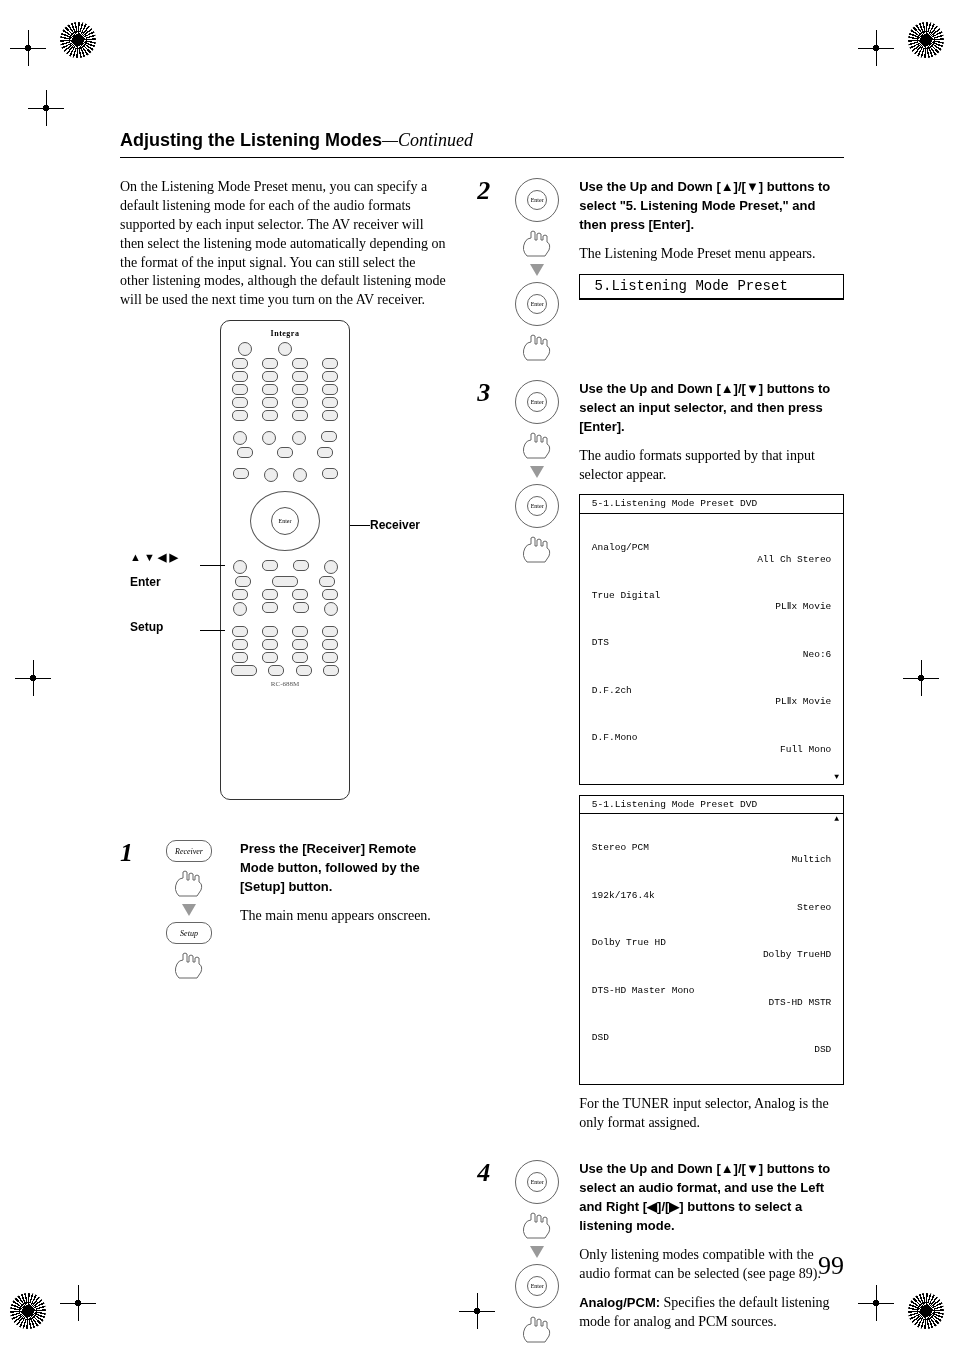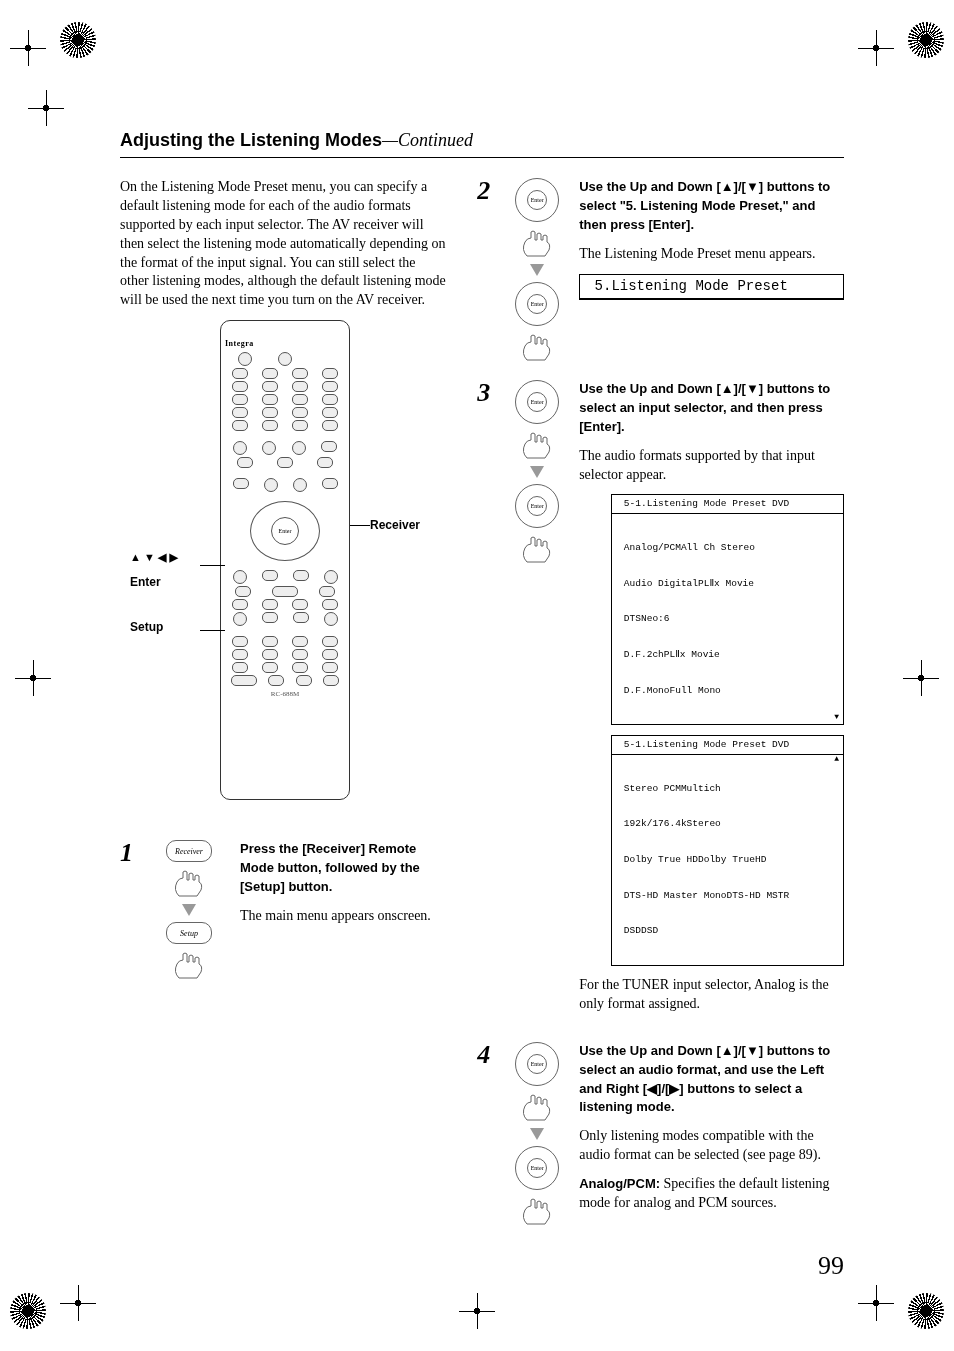--- a/index.html
+++ b/index.html
@@ -103,25 +103,25 @@
     top: 0;
     width: 130px;
     height: 480px;
     border: 1.2px solid #333;
     border-radius: 10px;
     background: #fff;
     box-sizing: border-box;
     padding: 6px 4px;
   }
   .remote .brand {
-    text-align: left;
+    text-align: center;
     font-size: 8px;
     letter-spacing: 0.5px;
     font-weight: bold;
-    margin: 12px 0 4px;
+    margin: 2px 0 4px;
   }
   .btnrow {
     display:flex;
     justify-content: space-around;
     margin: 2px 0;
   }
   .rb {
     width: 14px; height: 9px;
     border: 0.8px solid #555;
     border-radius: 5px;
@@ -227,27 +227,27 @@
   .osd .osd-title {
     padding: 3px 6px;
     border-bottom: 1px solid #000;
     white-space: pre;
   }
   .osd .osd-body {
     padding: 4px 6px;
     white-space: pre;
   }
   .osd.small { font-size: 9.5px; }
-  .osd .row2col { display:flex; justify-content: flex-start; }
+  .osd .row2col { display:flex; justify-content: center; flex-direction: column; }
   .osd .row2col .l { white-space: pre; }
   .osd .row2col .r { white-space: pre; text-align:right; }
   .osd .scroll-ind {
     position:absolute; right:4px; font-size:8px;
   }
-  .osd.rel { position:relative;margin-left:32px; }
+  .osd.rel { position:relative; }
 
   .pagenum {
     position:absolute;
     right: 110px;
     bottom: 70px;
     font-size: 26px;
   }
 
   .step1-left {
     display:flex;
@@ -499,21 +499,21 @@
         <div class="textcol">
           <p class="body">
             <span class="bold"><span>Use the Up and Down [</span>▲<span>]/[</span>▼<span>] buttons to select an input selector, and then press [Enter].</span></span>
           </p>
           <p class="body">The audio formats supported by that input selector appear.</p>
 
           <div class="osd small rel">
             <div class="osd-title"> 5-1.Listening Mode Preset DVD</div>
             <div class="osd-body">
               <div class="row2col"><span class="l"> Analog/PCM</span><span class="r">All Ch Stereo </span></div>
-              <div class="row2col"><span class="l"> Audio Digital</span><span class="r">PLⅡx Movie </span></div>
+              <div class="row2col"><span class="l"> True Digital</span><span class="r">PLⅡx Movie </span></div>
               <div class="row2col"><span class="l"> DTS</span><span class="r">Neo:6 </span></div>
               <div class="row2col"><span class="l"> D.F.2ch</span><span class="r">PLⅡx Movie </span></div>
               <div class="row2col"><span class="l"> D.F.Mono</span><span class="r">Full Mono </span></div>
             </div>
             <span class="scroll-ind" style="bottom:2px;">▼</span>
           </div>
 
 
           <div class="osd small rel">
             <div class="osd-title"> 5-1.Listening Mode Preset DVD</div>

